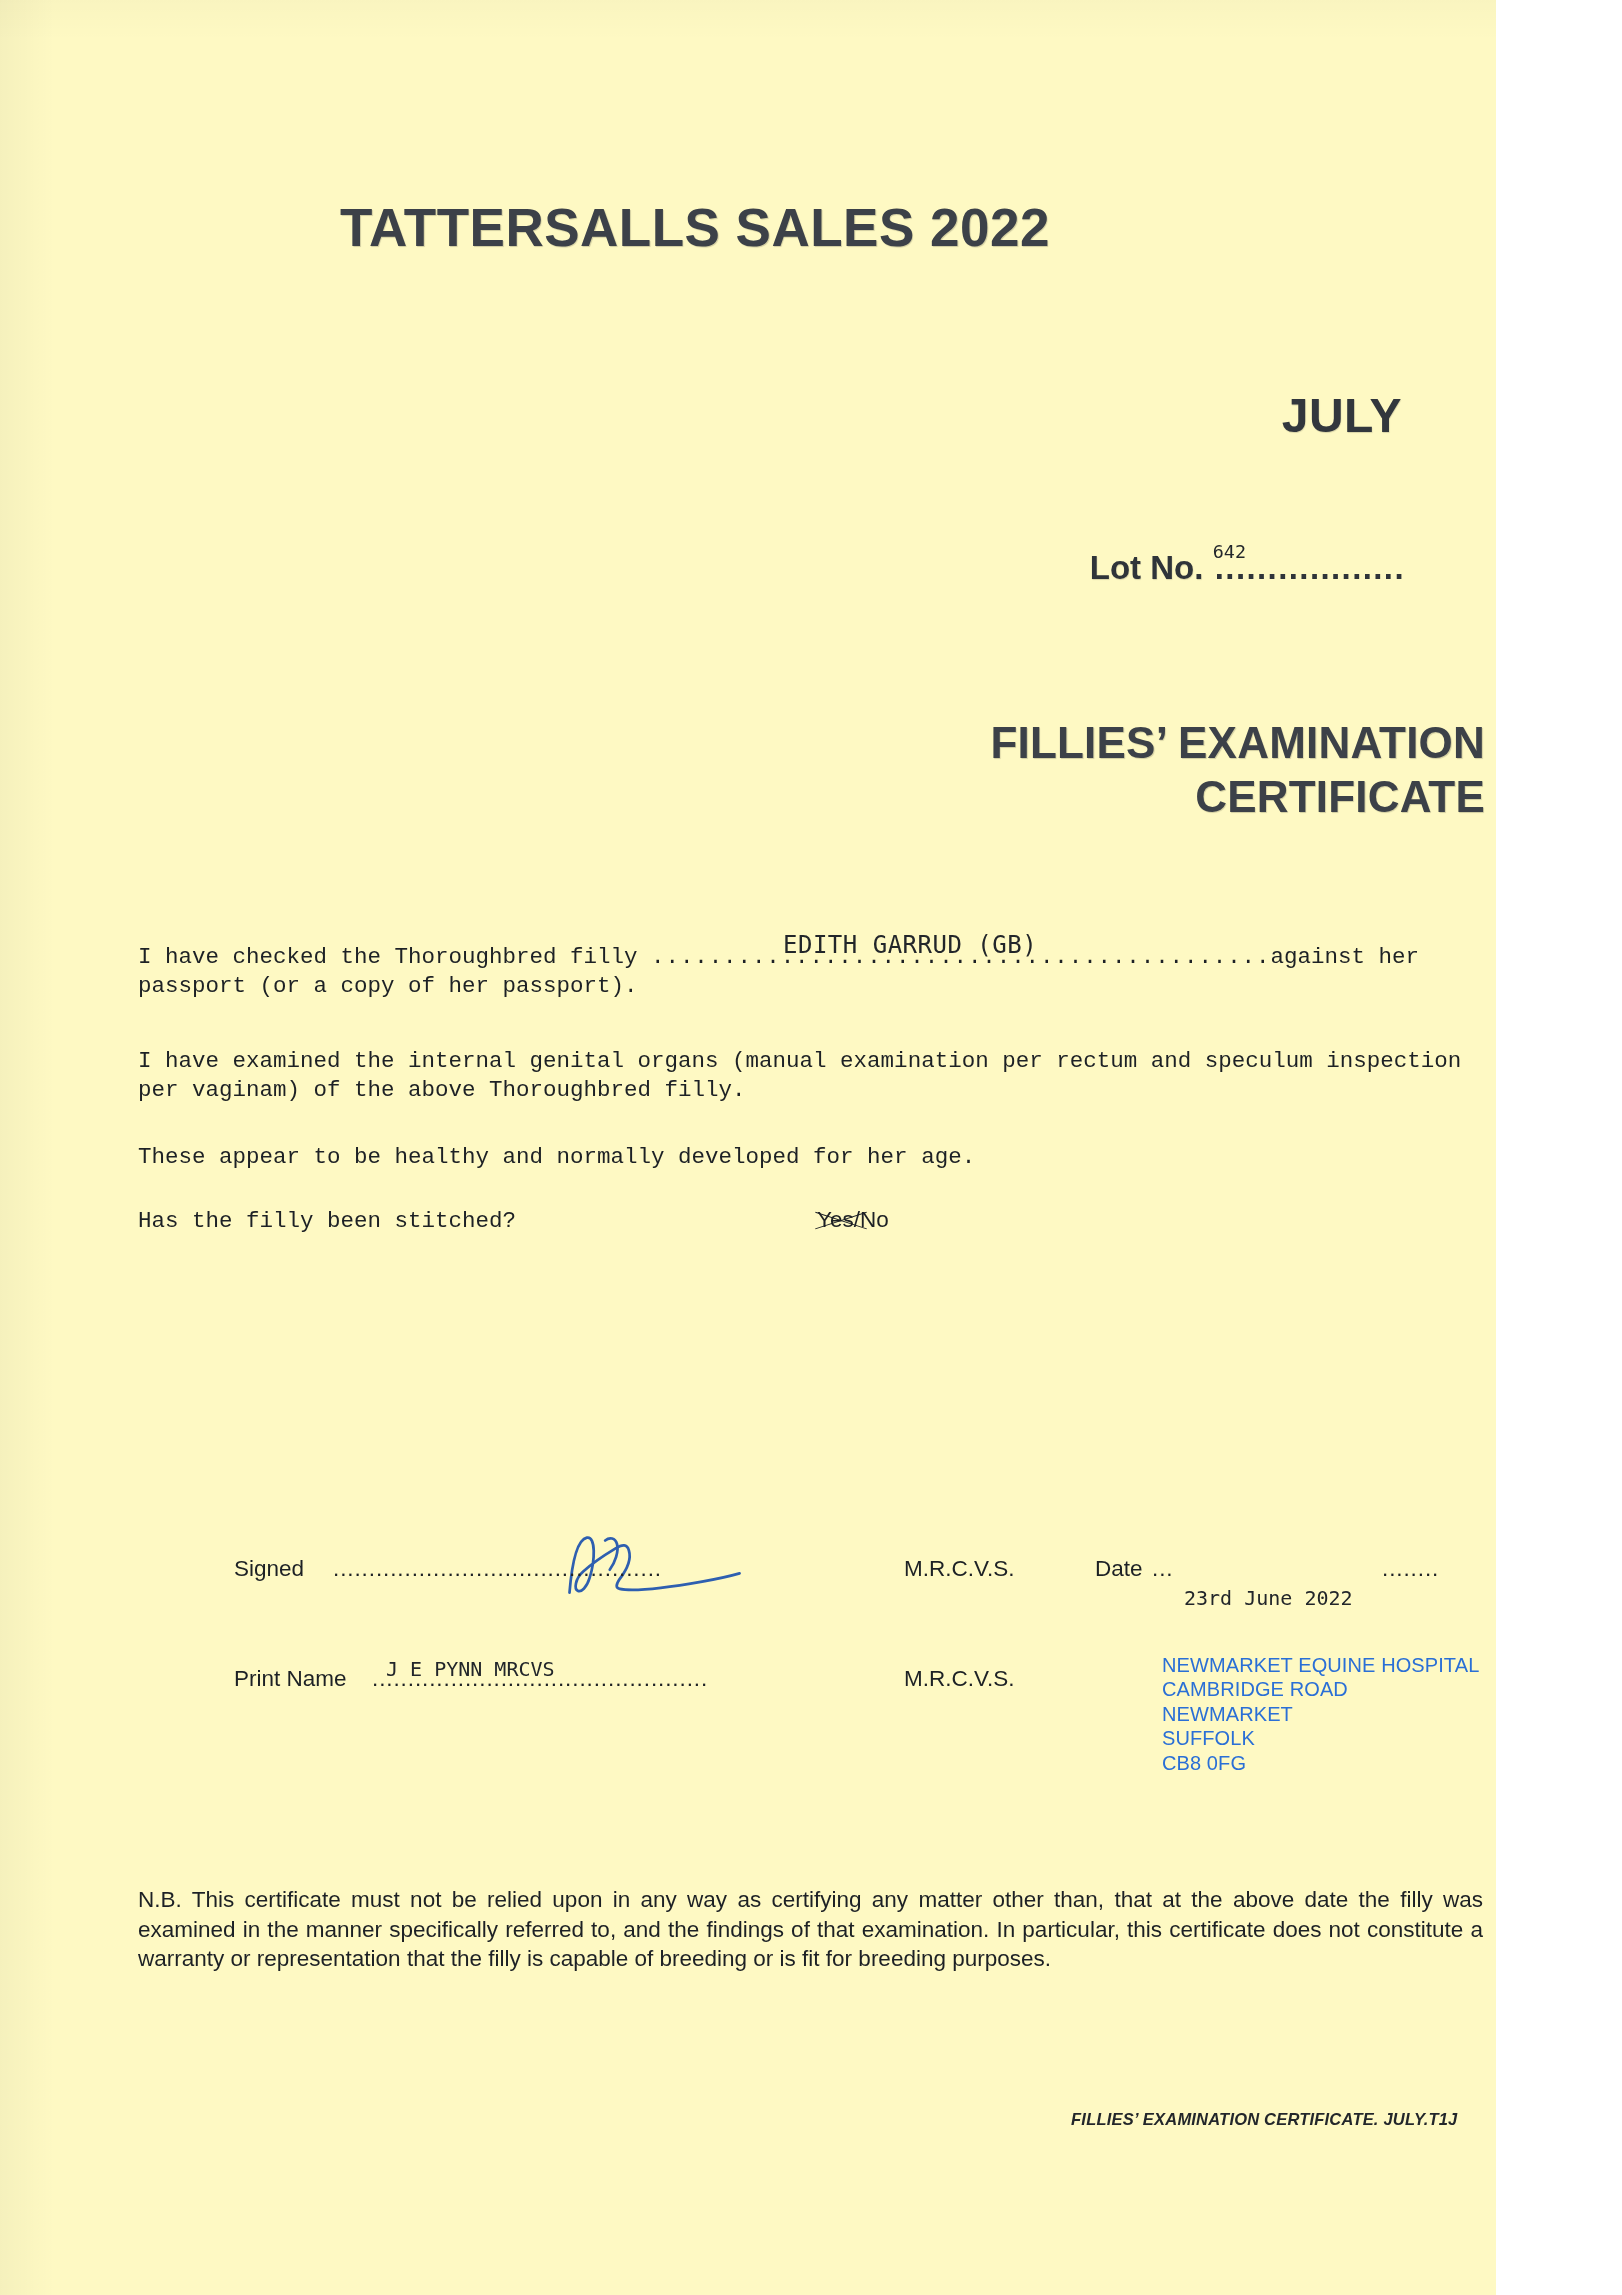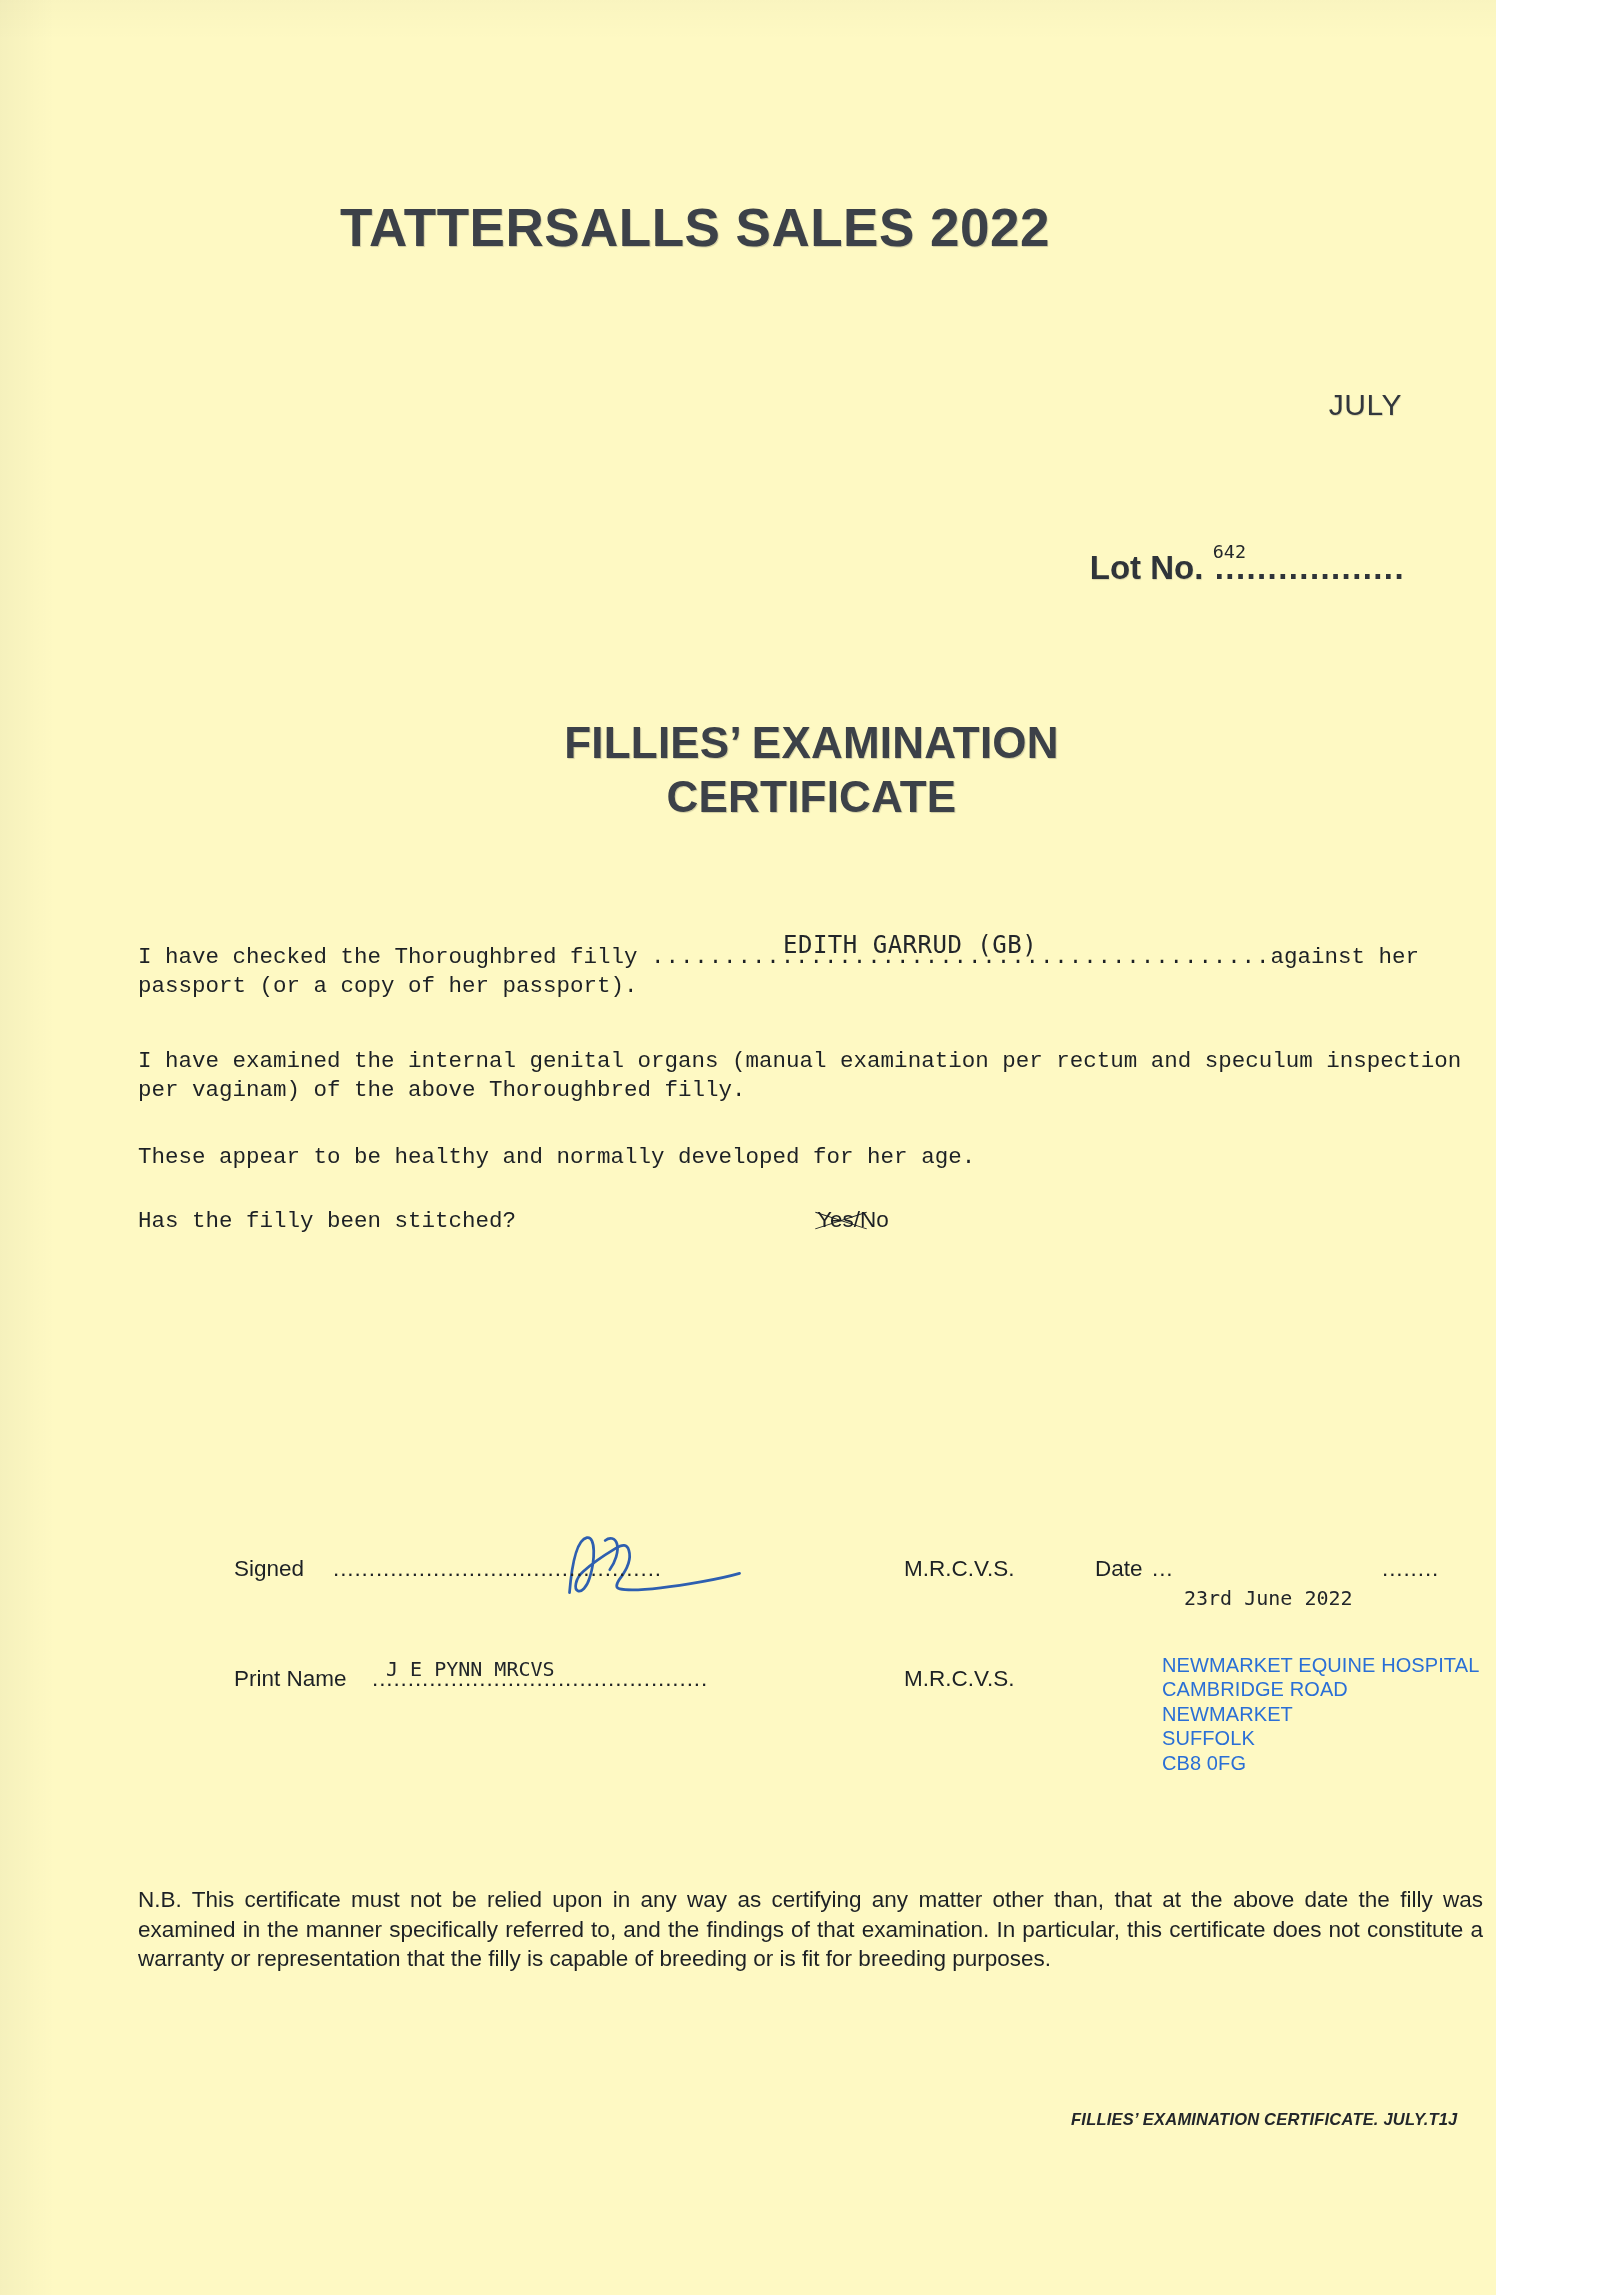--- a/index.html
+++ b/index.html
@@ -44,22 +44,22 @@
     font-weight: bold;
     letter-spacing: 0.5px;
     color: #3c4148;
     text-shadow: 0.9px 0.9px 0.9px rgba(0,0,0,0.18);
   }
 
   .sale-month {
     position: absolute;
     right: 83px;
     top: 388px;
-    font-size: 30px;
-    font-weight: normal;
+    font-size: 48px;
+    font-weight: bold;
     color: #32373d;
     letter-spacing: 0.5px;
     text-shadow: 0.5px 0.5px 0.9px rgba(0,0,0,0.15);
   }
 
   .lot-row {
     position: absolute;
     right: 80px;
     top: 549px;
     display: flex;
@@ -86,21 +86,21 @@
     font-family: "DejaVu Sans Mono", monospace;
     font-size: 18.4px;
     color: #23272b;
   }
 
   .title-cert {
     position: absolute;
     left: 0;
     right: 0;
     top: 716px;
-    text-align: center;
+    text-align: right;
     font-size: 44px;
     font-weight: bold;
     line-height: 1.22;
     color: #3c4148;
     letter-spacing: 0.2px;
     text-shadow: 0.9px 0.9px 0.9px rgba(0,0,0,0.18);
   }
 
   .body-text {
     position: absolute;

